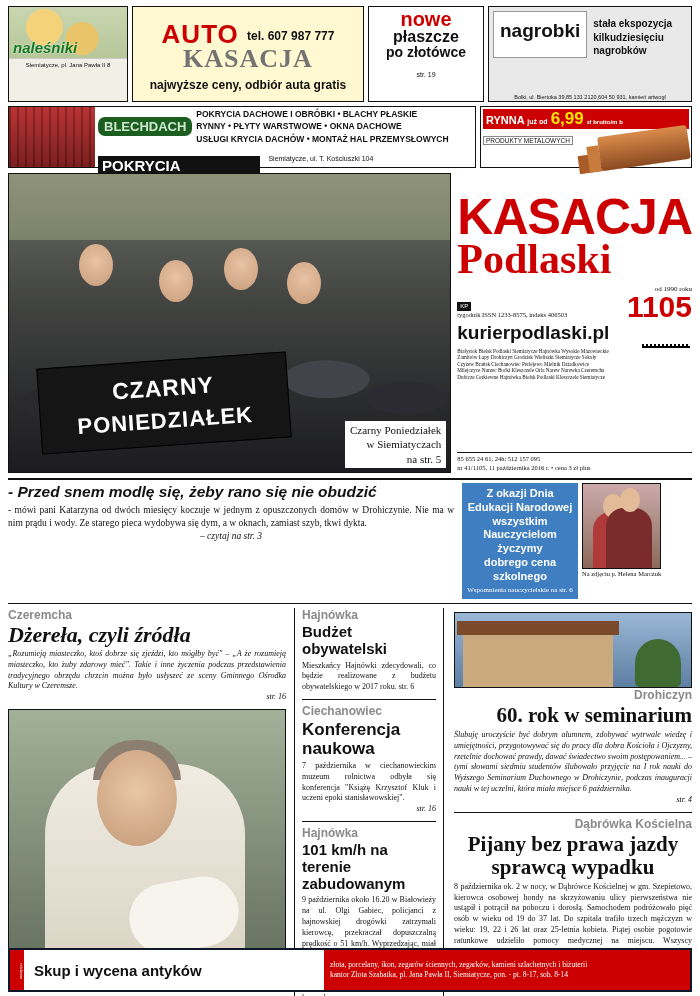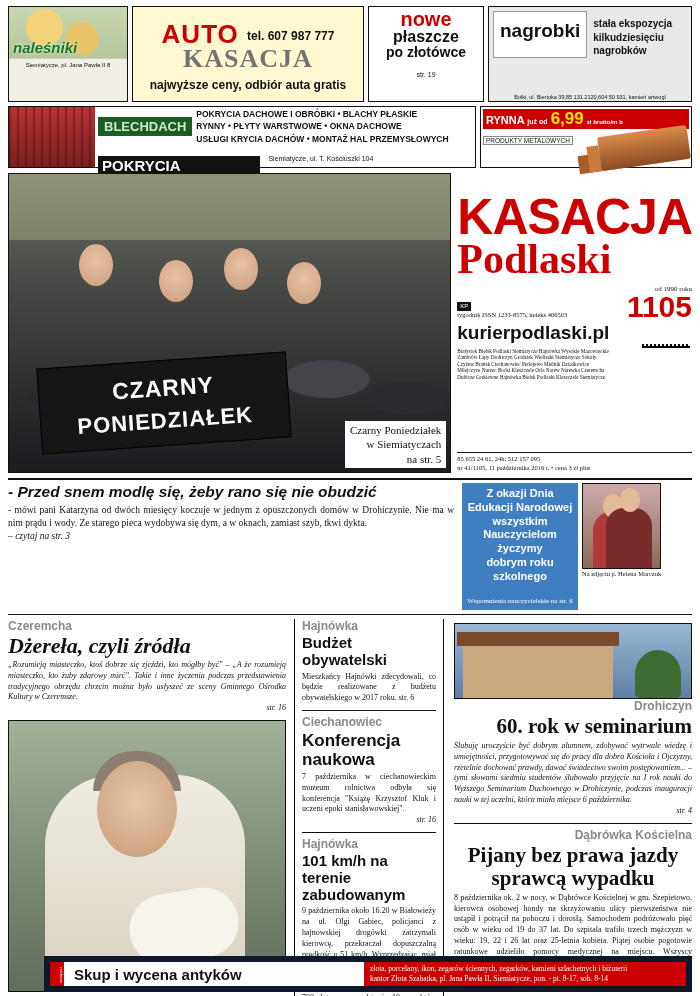--- a/index.html
+++ b/index.html
@@ -47,21 +47,21 @@
   .nowe-4 { font-size:7px; margin-top:12px; font-family:"Liberation Sans",sans-serif;}
 
   
   .strip2 { display:flex; gap:4px; margin-top:4px; height:62px;}
   .ad-dach { flex:1; border:1px solid #111; display:flex; background:#fff; }
   .dach-left { width:86px; background:linear-gradient(#b33, #7a1f1f); position:relative;}
   .dach-left:after{ content:""; position:absolute; inset:0;
      background:repeating-linear-gradient(90deg, rgba(0,0,0,.25) 0 2px, transparent 2px 8px);}
   .dach-mid { flex:1; padding:1px 3px; }
   .blech { display:flex; align-items:center; gap:4px; }
-  .blech-logo { font-family:"Liberation Sans",sans-serif; font-weight:bold; font-size:13px; color:#fff; background:#1b5e20; padding:2px 6px; }
+  .blech-logo { font-family:"Liberation Sans",sans-serif; font-weight:bold; font-size:13px; color:#fff; background:#1b5e20; padding:2px 6px;border-radius:7px; }
   .blech-logo span{color:#cfe8d0;}
   .bullet { font-family:"Liberation Sans",sans-serif; font-weight:bold; font-size:8.5px; color:#111; letter-spacing:0; line-height:1.45;}
   .dach-band { background:#111; color:#fff; font-family:"Liberation Sans",sans-serif; font-weight:bold; font-size:15px; padding:1px 4px;}
   .dach-addr { font-size:7px; font-family:"Liberation Sans",sans-serif; padding-left:2px;}
   .ad-rynna { width:212px; border:1px solid #111; background:#fff; position:relative; padding:2px;}
   .rynna-top { background:#cc0000; color:#fff; font-family:"Liberation Sans",sans-serif; font-weight:bold; font-size:11px; padding:0 3px;}
   .rynna-top .price { color:#ffe300; font-size:17px; }
   .rynna-logo { font-size:6.5px; font-family:"Liberation Sans",sans-serif; text-align:center; border:1px solid #888; display:inline-block; padding:0 2px; margin-top:2px;}
   .rynna-pipes { position:absolute; right:2px; bottom:2px; width:90px; height:34px;
      background:linear-gradient(180deg,#d98b4a,#8b4a22); border-radius:3px; transform:rotate(-8deg);
@@ -110,25 +110,25 @@
           repeating-linear-gradient(0deg,#000 0 2px,#fff 2px 4px);
         background-blend-mode:multiply; border:2px solid #fff;}
   .mast-foot { margin-top:auto; border-top:1px solid #111; padding-top:2px; font-size:6.5px; line-height:1.35;}
 
   
   .rule-thick { border-top:2px solid #111; margin-top:5px; }
   .teaser { display:flex; gap:8px; margin-top:3px; }
   .teaser-main { flex:1; }
   .teaser-head { font-family:"Liberation Sans",sans-serif; font-weight:bold; font-style:italic; font-size:15.5px; }
   .teaser-body { font-size:9.5px; text-align:justify; line-height:1.35; margin-top:3px;}
-  .teaser-body .src { display:block; text-align:left; font-style:italic;}
+  .teaser-body .src { display:block; text-align:center; font-style:italic;}
   .teaser-right { width:230px; display:flex; gap:4px;}
   .teaser-blue { width:116px; background:#3f7fc1; color:#fff; text-align:center;
       font-family:"Liberation Sans",sans-serif; font-weight:bold; font-size:11px; padding:4px 2px; line-height:1.25;}
-  .teaser-blue .small { font-weight:normal; font-size:7px; display:block; margin-top:14px; font-family:"Liberation Serif",serif; color:#fff;}
+  .teaser-blue .small { font-weight:normal; font-size:7px; display:block; margin-top:3px; font-family:"Liberation Serif",serif; color:#fff;}
   .teaser-photo { flex:1; border:1px solid #111; position:relative; overflow:hidden;
       background:linear-gradient(#caa,#8b6a5a);}
   .tp-person { position:absolute; left:10px; bottom:0; width:44px; height:56px; border-radius:18px 18px 0 0;
       background:#b03a3a;}
   .tp-person2 { position:absolute; right:8px; bottom:0; width:46px; height:60px; border-radius:18px 18px 0 0;
       background:#7a2b2b;}
   .tp-head { position:absolute; width:20px; height:24px; border-radius:50%; background:#e3bb99;}
   .teaser-cap { font-size:6.5px; text-align:center; margin-top:1px;}
 
   
@@ -162,21 +162,21 @@
 
   .photo-sem { margin-top:4px; height:76px; border:1px solid #111; position:relative; overflow:hidden;
       background:linear-gradient(#9ab7d6,#5d7fa3);}
   .ps-bld { position:absolute; left:8px; bottom:0; width:150px; height:54px; background:#caa97f;}
   .ps-roof { position:absolute; left:2px; bottom:52px; width:162px; height:14px; background:#7a4a2a;}
   .ps-tree { position:absolute; right:10px; bottom:0; width:46px; height:48px; border-radius:50% 50% 10% 10%; background:#3f6b33;}
 
   .divider-h { border-top:1px solid #111; margin:6px 0 4px 0;}
 
   
-  .bottom { position:absolute; left:8px; right:8px; bottom:4px; height:36px; display:flex; border:6px solid #0f172a;margin-left:36px;}
+  .bottom { position:absolute; left:8px; right:8px; bottom:4px; height:44px; display:flex; border:2px solid #0f172a;}
   .bot-left { width:300px; background:#fff; display:flex; align-items:center;}
   .bot-tab { width:14px; align-self:stretch; background:#cc0000; color:#fff; font-size:5px;
       writing-mode:vertical-rl; text-align:center; padding-top:3px;}
   .bot-left .t { font-family:"Liberation Sans",sans-serif; font-weight:bold; font-size:15px; padding-left:10px;}
   .bot-right { flex:1; background:#cc0000; color:#fff; display:flex; align-items:center; padding:0 6px;}
   .bot-right .l { font-size:7.5px; line-height:1.35; }
 </style>
 </head>
 <body>
 
@@ -310,21 +310,21 @@
         <span class="src">– czytaj na str. 3</span>
       </div>
     </div>
     <div class="teaser-right">
       <div class="teaser-blue">
         <div>Z okazji Dnia</div>
         <div>Edukacji Narodowej</div>
         <div>wszystkim</div>
         <div>Nauczycielom</div>
         <div>życzymy</div>
-        <div>dobrym roku</div>
+        <div>dobrego cena</div>
         <div>szkolnego</div>
         <span class="small">Wspomnienia nauczycielskie na str. 6</span>
       </div>
       <div>
         <div class="teaser-photo" style="height:86px;">
           <div class="tp-person"></div>
           <div class="tp-head" style="left:20px; bottom:50px;"></div>
           <div class="tp-person2"></div>
           <div class="tp-head" style="right:20px; bottom:56px;"></div>
         </div>

